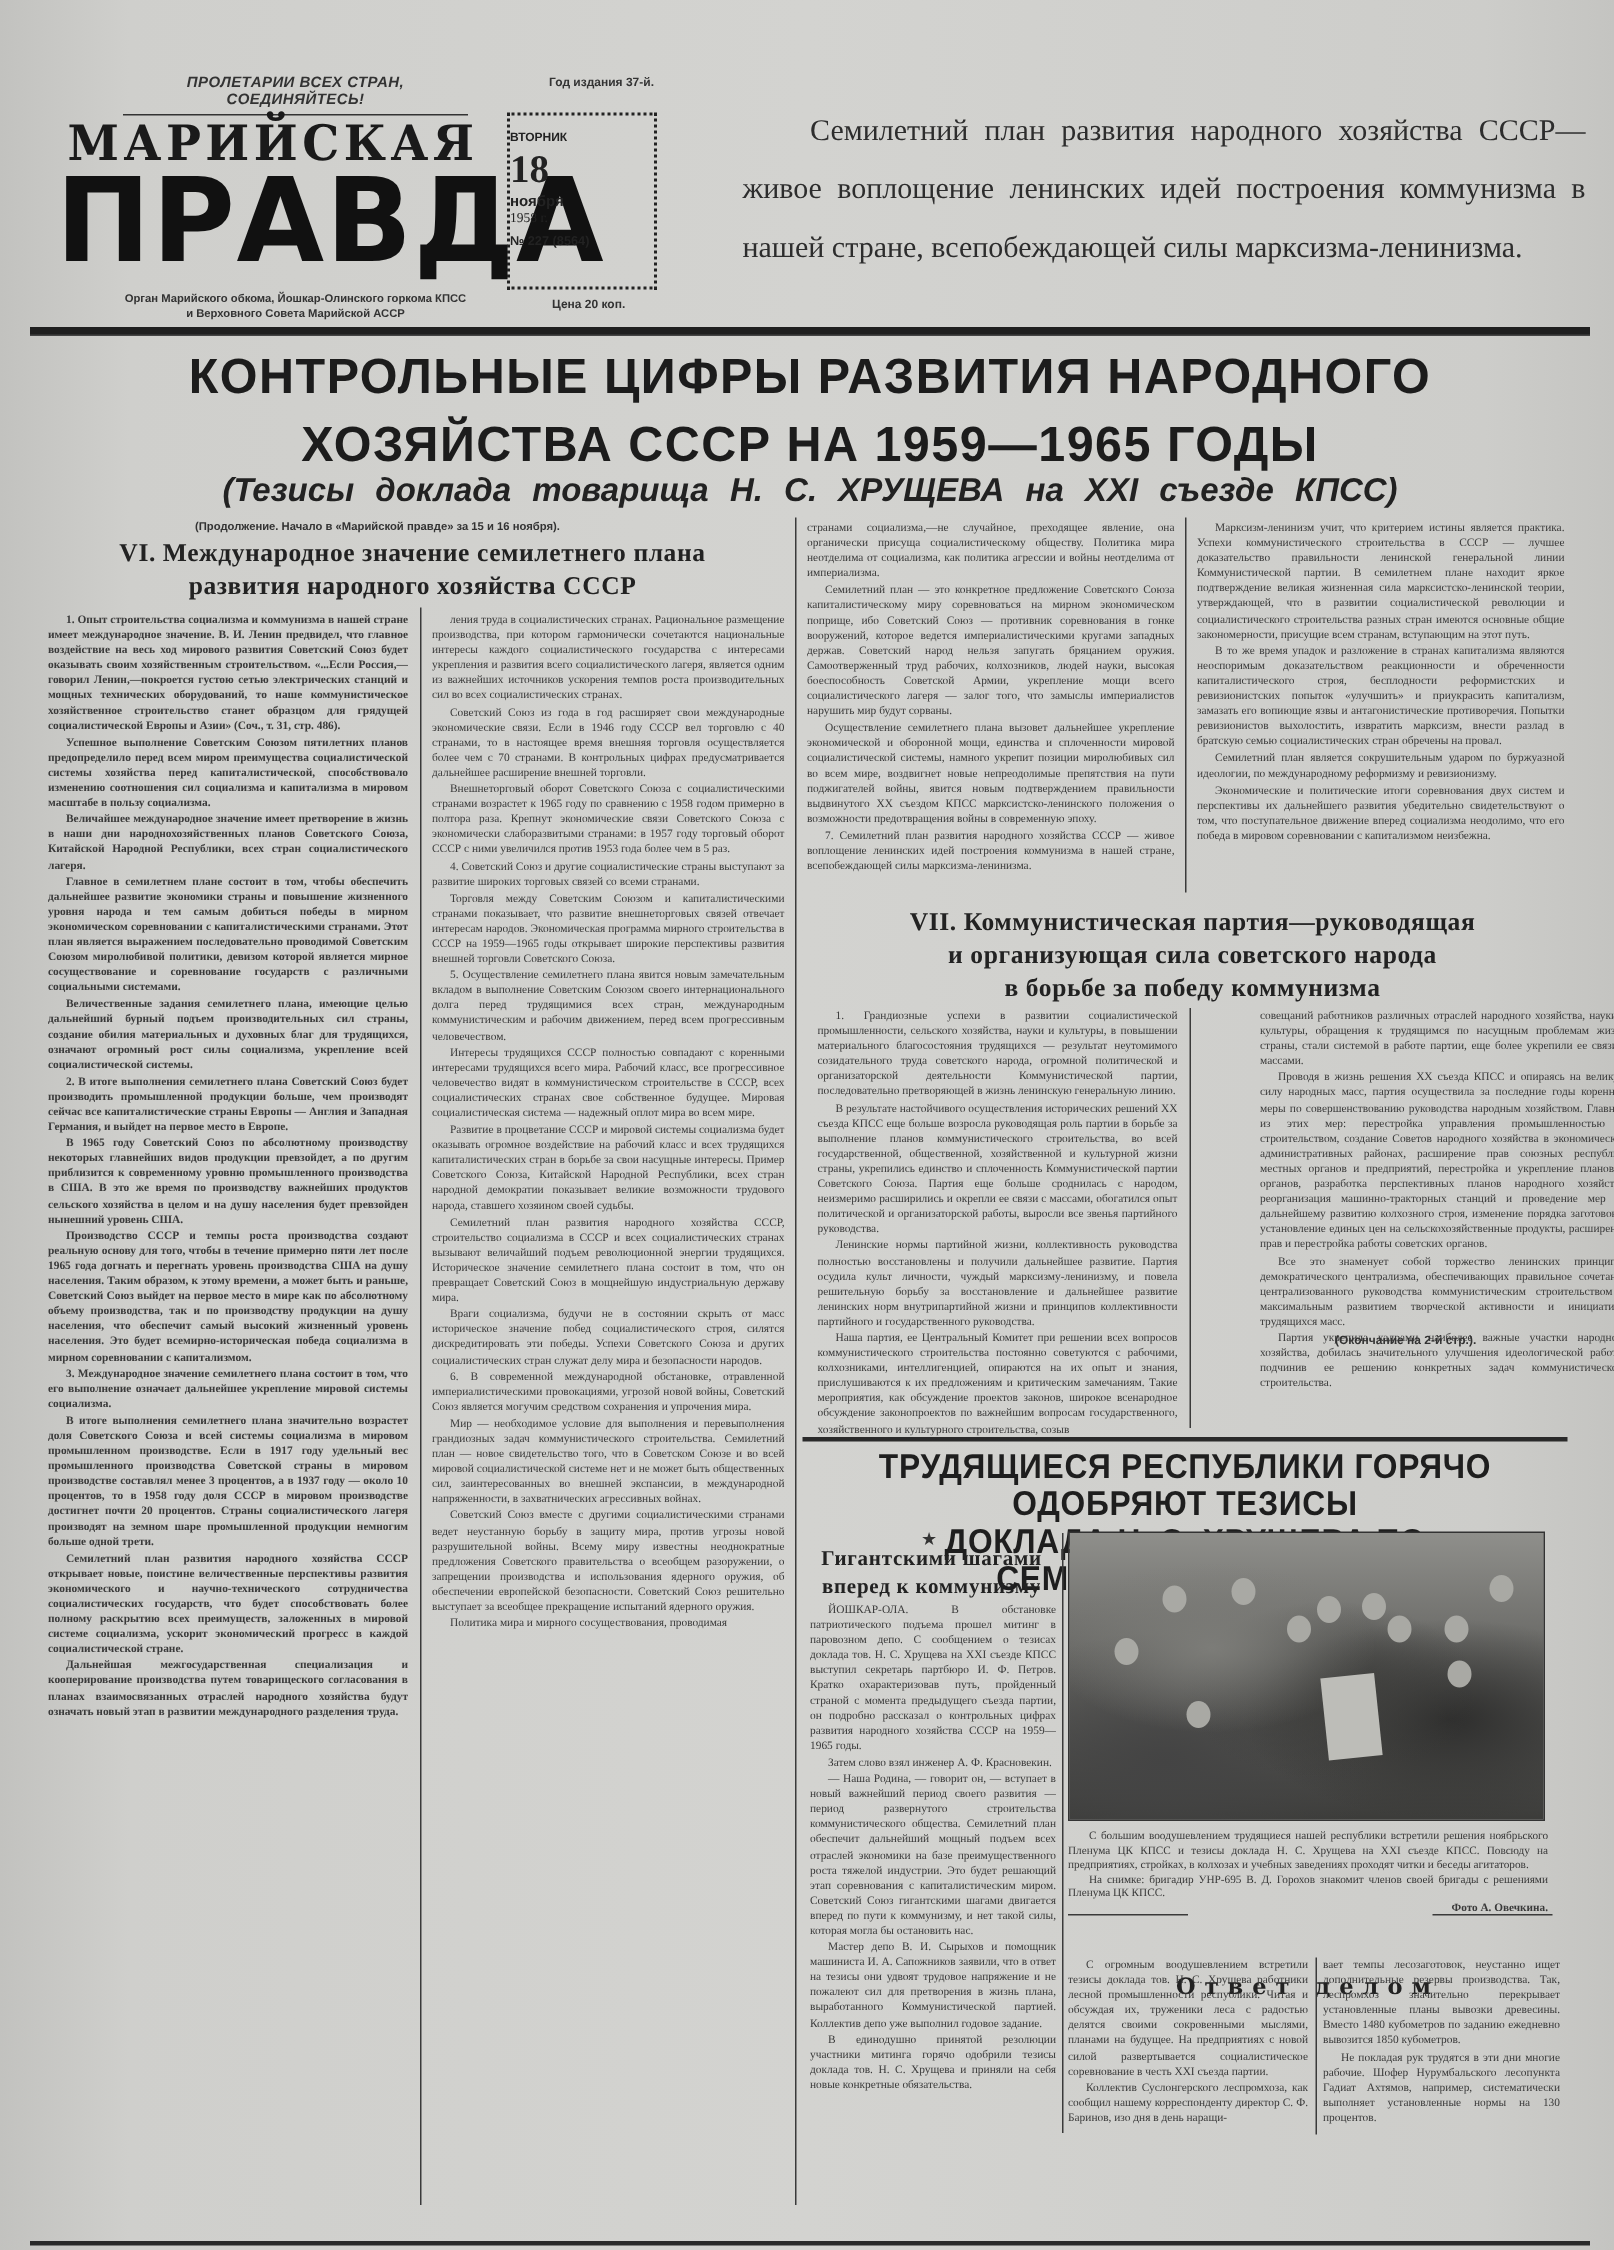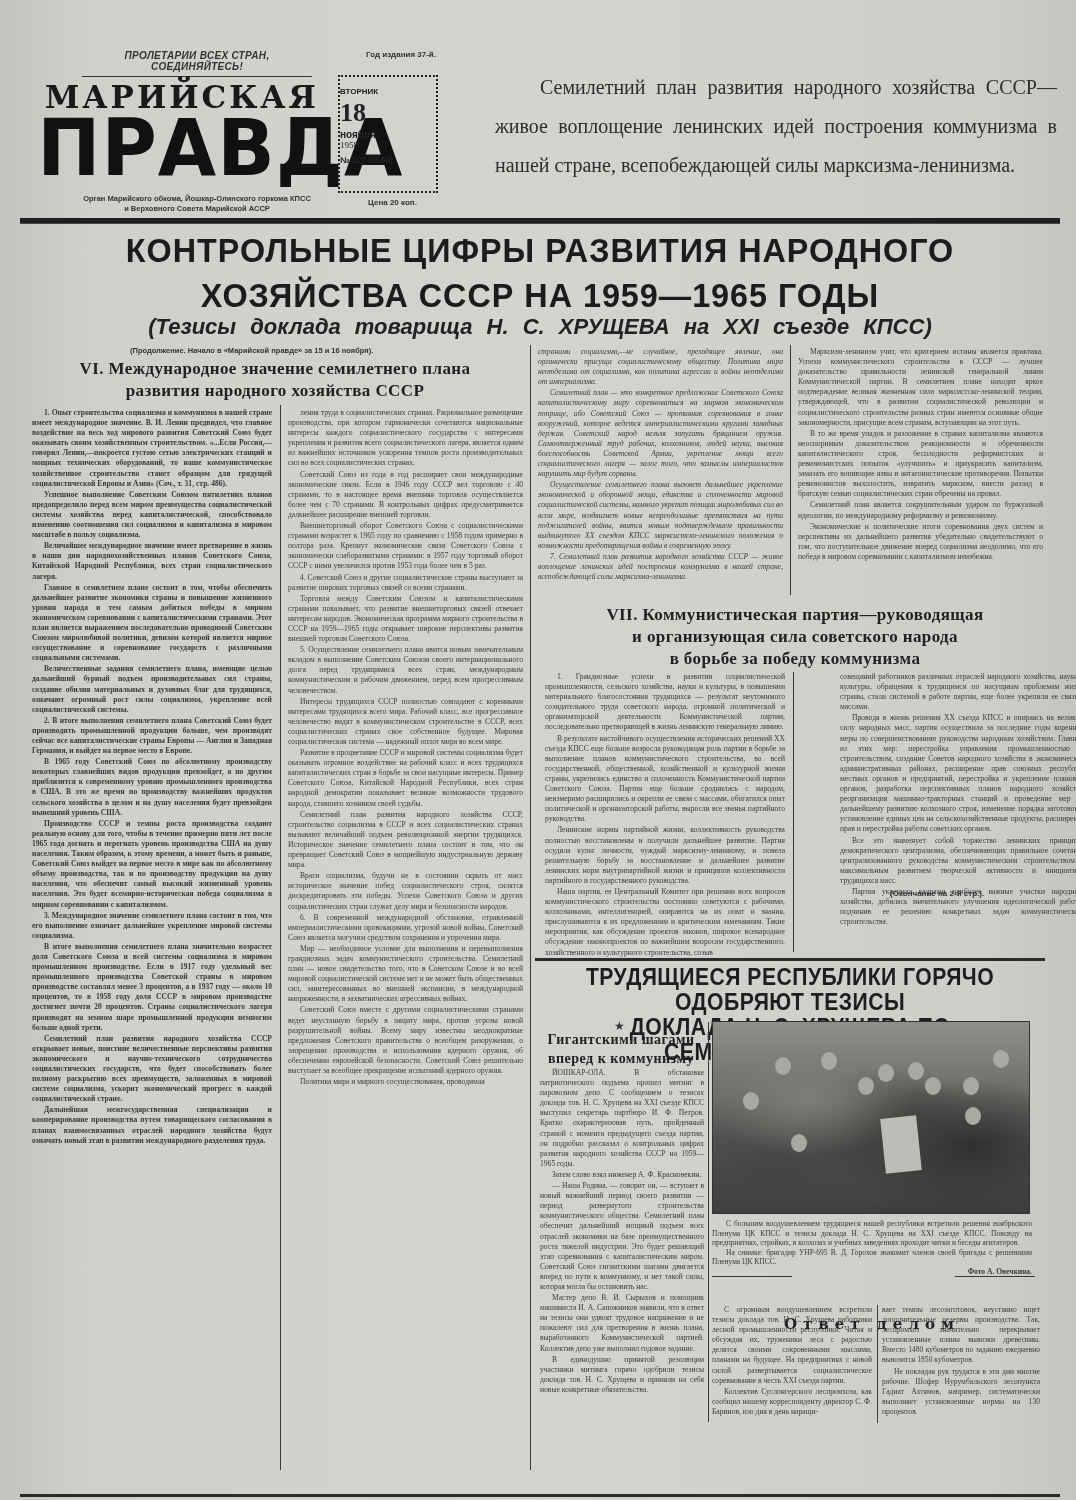--- a/index.html
+++ b/index.html
@@ -193,21 +193,21 @@
     <p>Развитие в процветание СССР и мировой системы социализма будет оказывать огромное воздействие на рабочий класс и всех трудящихся капиталистических стран в борьбе за свои насущные интересы. Пример Советского Союза, Китайской Народной Республики, всех стран народной демократии показывает великие возможности трудового народа, ставшего хозяином своей судьбы.</p>
     <p>Семилетний план развития народного хозяйства СССР, строительство социализма в СССР и всех социалистических странах вызывают величайший подъем революционной энергии трудящихся. Историческое значение семилетнего плана состоит в том, что он превращает Советский Союз в мощнейшую индустриальную державу мира.</p>
     <p>Враги социализма, будучи не в состоянии скрыть от масс историческое значение побед социалистического строя, силятся дискредитировать эти победы. Успехи Советского Союза и других социалистических стран служат делу мира и безопасности народов.</p>
     <p>6. В современной международной обстановке, отравленной империалистическими провокациями, угрозой новой войны, Советский Союз является могучим средством сохранения и упрочения мира.</p>
     <p>Мир — необходимое условие для выполнения и перевыполнения грандиозных задач коммунистического строительства. Семилетний план — новое свидетельство того, что в Советском Союзе и во всей мировой социалистической системе нет и не может быть общественных сил, заинтересованных во внешней экспансии, в международной напряженности, в захватнических агрессивных войнах.</p>
     <p>Советский Союз вместе с другими социалистическими странами ведет неустанную борьбу в защиту мира, против угрозы новой разрушительной войны. Всему миру известны неоднократные предложения Советского правительства о всеобщем разоружении, о запрещении производства и использования ядерного оружия, об обеспечении европейской безопасности. Советский Союз решительно выступает за всеобщее прекращение испытаний ядерного оружия.</p>
     <p>Политика мира и мирного сосуществования, проводимая</p>
   </div>
   <div class="vrule" style="left:530px; top:345px; height:1125px;"></div>
 
-  <div class="col" style="left:538px; top:347px; width:245px; height:255px;font-style:italic;">
+  <div class="col" style="left:538px; top:347px; width:245px; height:255px;">
     <p style="text-indent:0">странами социализма,—не случайное, преходящее явление, она органически присуща социалистическому обществу. Политика мира неотделима от социализма, как политика агрессии и войны неотделима от империализма.</p>
     <p>Семилетний план — это конкретное предложение Советского Союза капиталистическому миру соревноваться на мирном экономическом поприще, ибо Советский Союз — противник соревнования в гонке вооружений, которое ведется империалистическими кругами западных держав. Советский народ нельзя запугать бряцанием оружия. Самоотверженный труд рабочих, колхозников, людей науки, высокая боеспособность Советской Армии, укрепление мощи всего социалистического лагеря — залог того, что замыслы империалистов нарушить мир будут сорваны.</p>
     <p>Осуществление семилетнего плана вызовет дальнейшее укрепление экономической и оборонной мощи, единства и сплоченности мировой социалистической системы, намного укрепит позиции миролюбивых сил во всем мире, воздвигнет новые непреодолимые препятствия на пути поджигателей войны, явится новым подтверждением правильности выдвинутого XX съездом КПСС марксистско-ленинского положения о возможности предотвращения войны в современную эпоху.</p>
     <p>7. Семилетний план развития народного хозяйства СССР — живое воплощение ленинских идей построения коммунизма в нашей стране, всепобеждающей силы марксизма-ленинизма.</p>
   </div>
   <div class="vrule" style="left:790px; top:345px; height:250px;"></div>
   <div class="col" style="left:798px; top:347px; width:245px; height:255px;">
     <p>Марксизм-ленинизм учит, что критерием истины является практика. Успехи коммунистического строительства в СССР — лучшее доказательство правильности ленинской генеральной линии Коммунистической партии. В семилетнем плане находит яркое подтверждение великая жизненная сила марксистско-ленинской теории, утверждающей, что в развитии социалистической революции и социалистического строительства разных стран имеются основные общие закономерности, присущие всем странам, вступающим на этот путь.</p>
     <p>В то же время упадок и разложение в странах капитализма являются неоспоримым доказательством реакционности и обреченности капиталистического строя, бесплодности реформистских и ревизионистских попыток «улучшить» и приукрасить капитализм, замазать его вопиющие язвы и антагонистические противоречия. Попытки ревизионистов выхолостить, извратить марксизм, внести разлад в братскую семью социалистических стран обречены на провал.</p>
     <p>Семилетний план является сокрушительным ударом по буржуазной идеологии, по международному реформизму и ревизионизму.</p>

